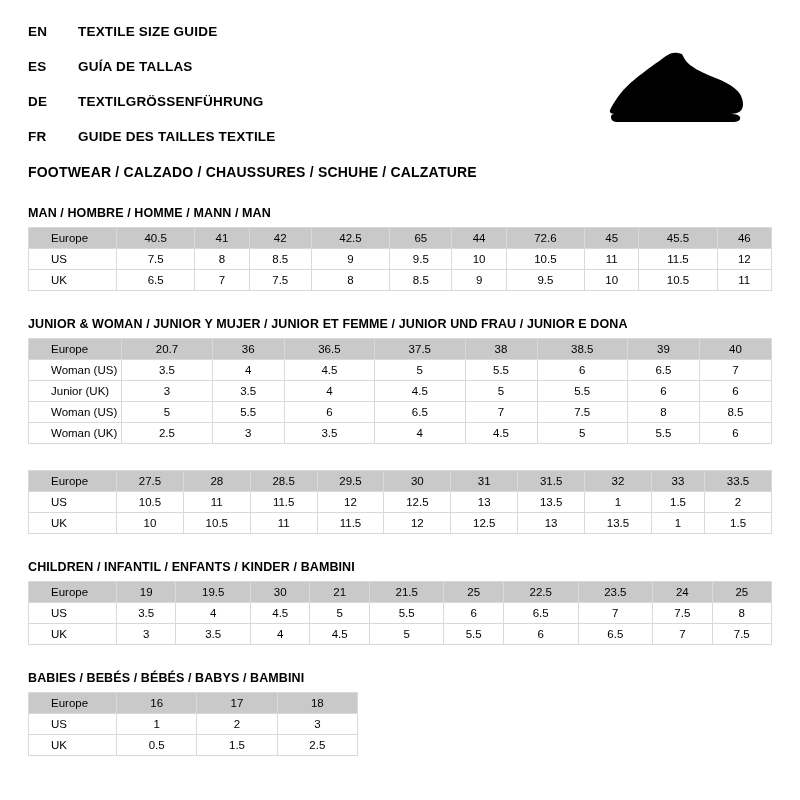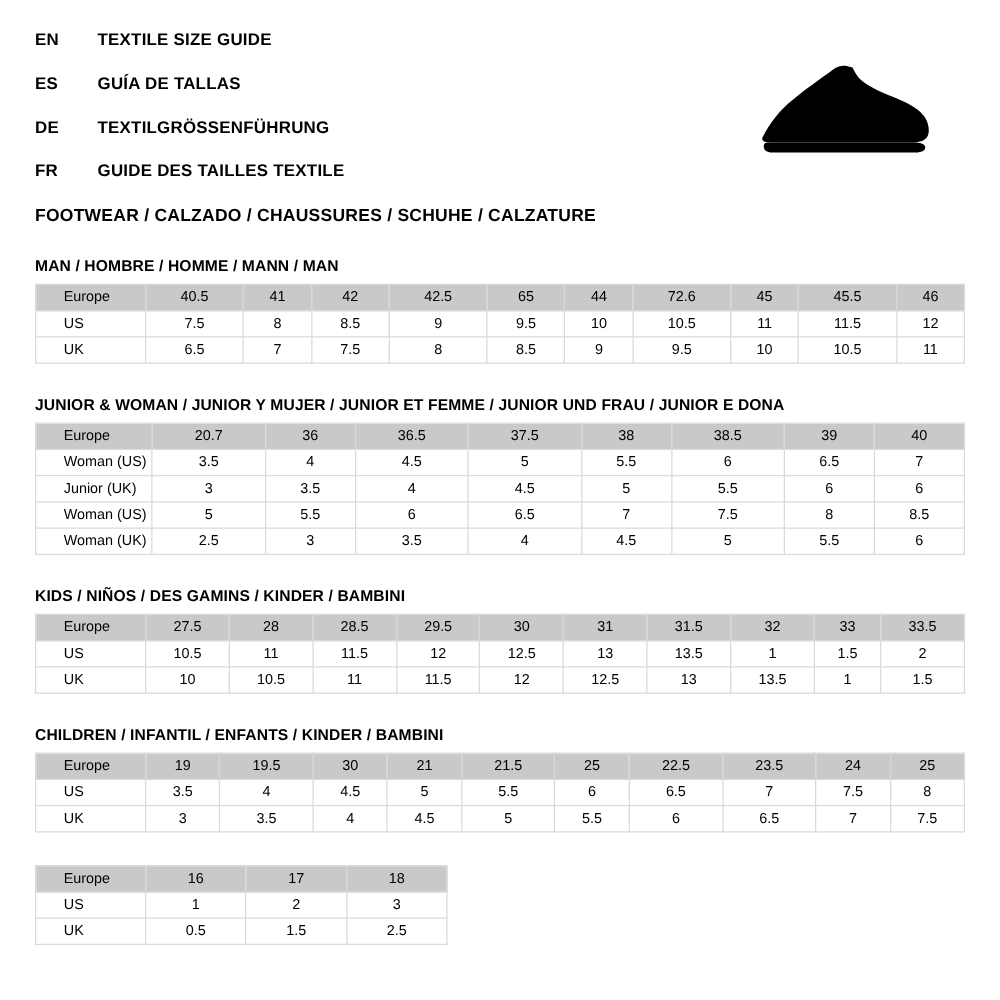--- a/index.html
+++ b/index.html
@@ -223,21 +223,20 @@
         <td>4.5</td>
         <td>5</td>
         <td>5.5</td>
         <td>6</td>
       </tr>
     </tbody>
       </table>
   </div>
 
   <div class="section">
-    <div class="section-title">KIDS / NIÑOS / DES GAMINS / KINDER / BAMBINI</div>
     <table class="size full">
       <tbody>
           <tr class="shaded">
         <td class="rowlabel">Europe</td>
         <td>27.5</td>
         <td>28</td>
         <td>28.5</td>
         <td>29.5</td>
         <td>30</td>
         <td>31</td>
@@ -317,20 +316,21 @@
         <td>6</td>
         <td>6.5</td>
         <td>7</td>
         <td>7.5</td>
       </tr>
     </tbody>
       </table>
   </div>
 
   <div class="section">
+    <div class="section-title">BABIES / BEBÉS / BÉBÉS / BABYS / BAMBINI</div>
     <table class="size babies">
       <tbody>
           <tr class="shaded">
         <td class="rowlabel">Europe</td>
         <td>16</td>
         <td>17</td>
         <td>18</td>
       </tr>
       <tr>
         <td class="rowlabel">US</td>

